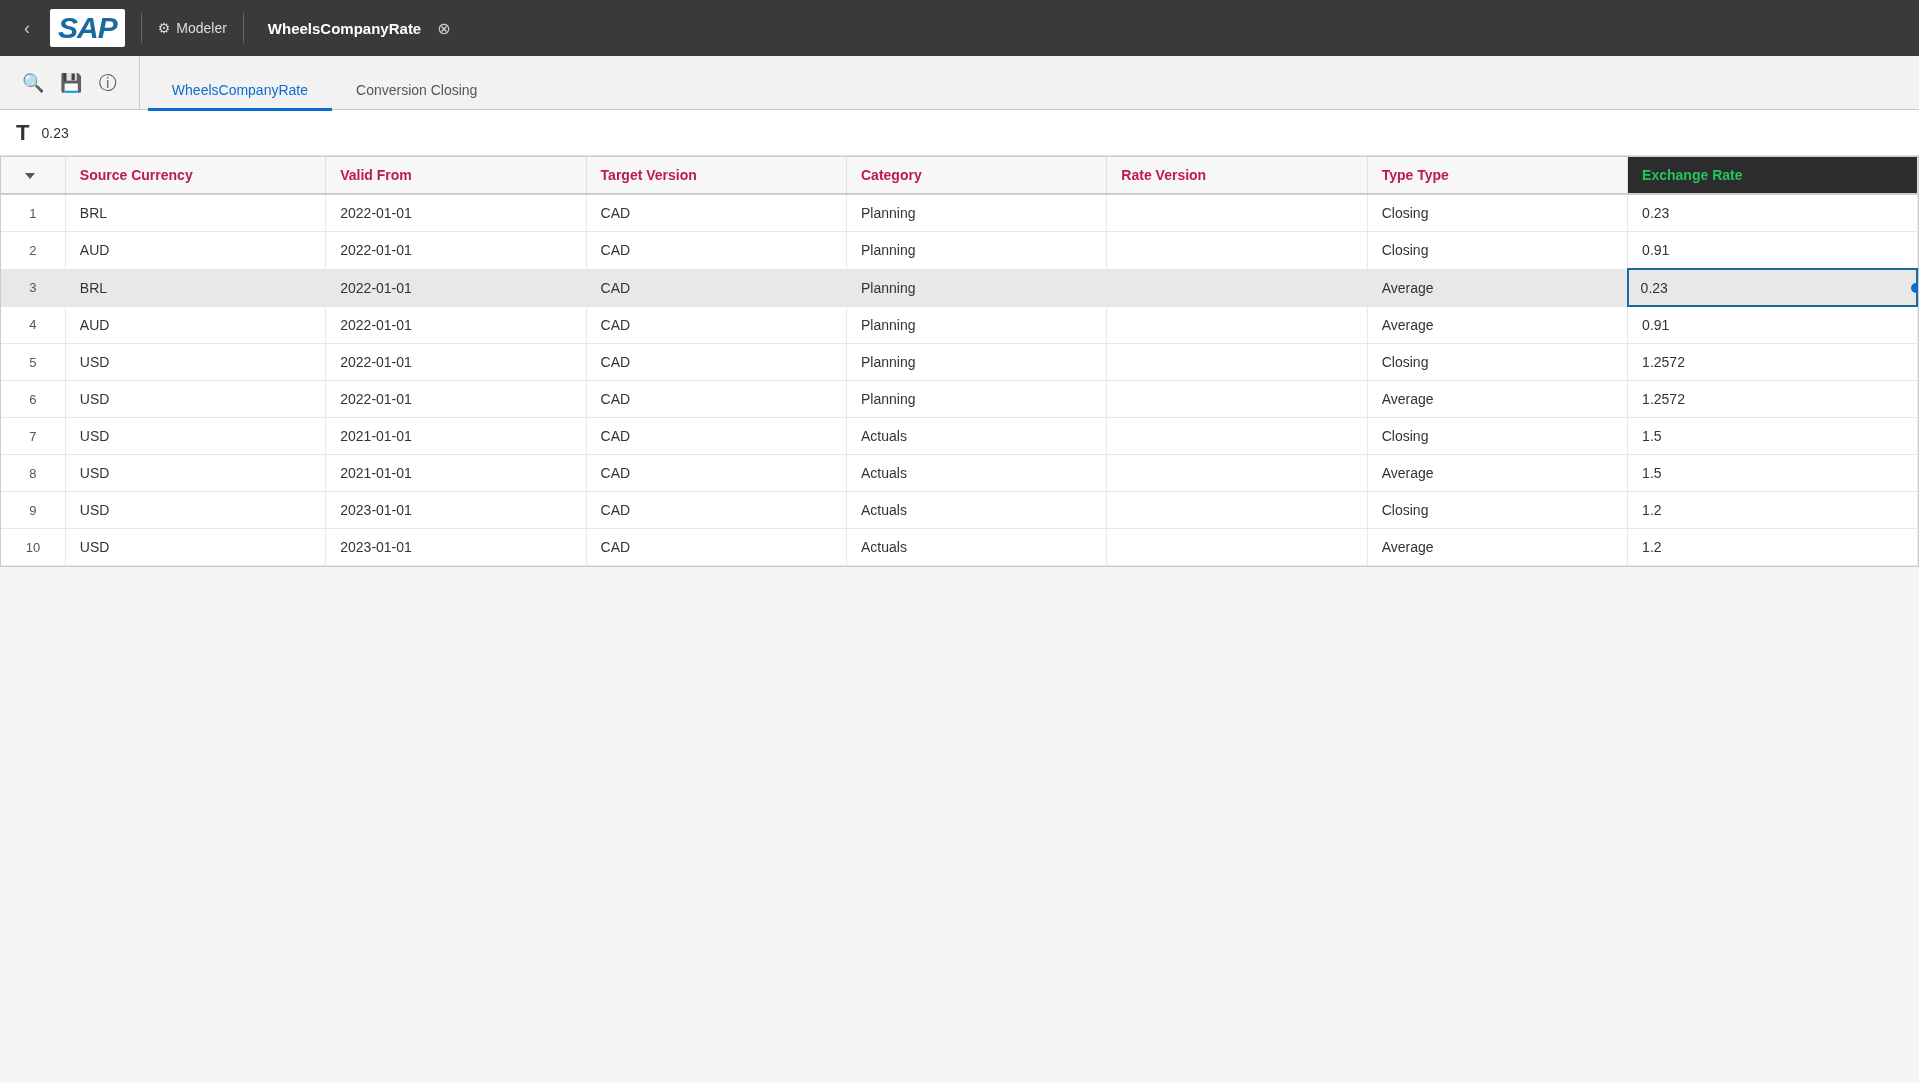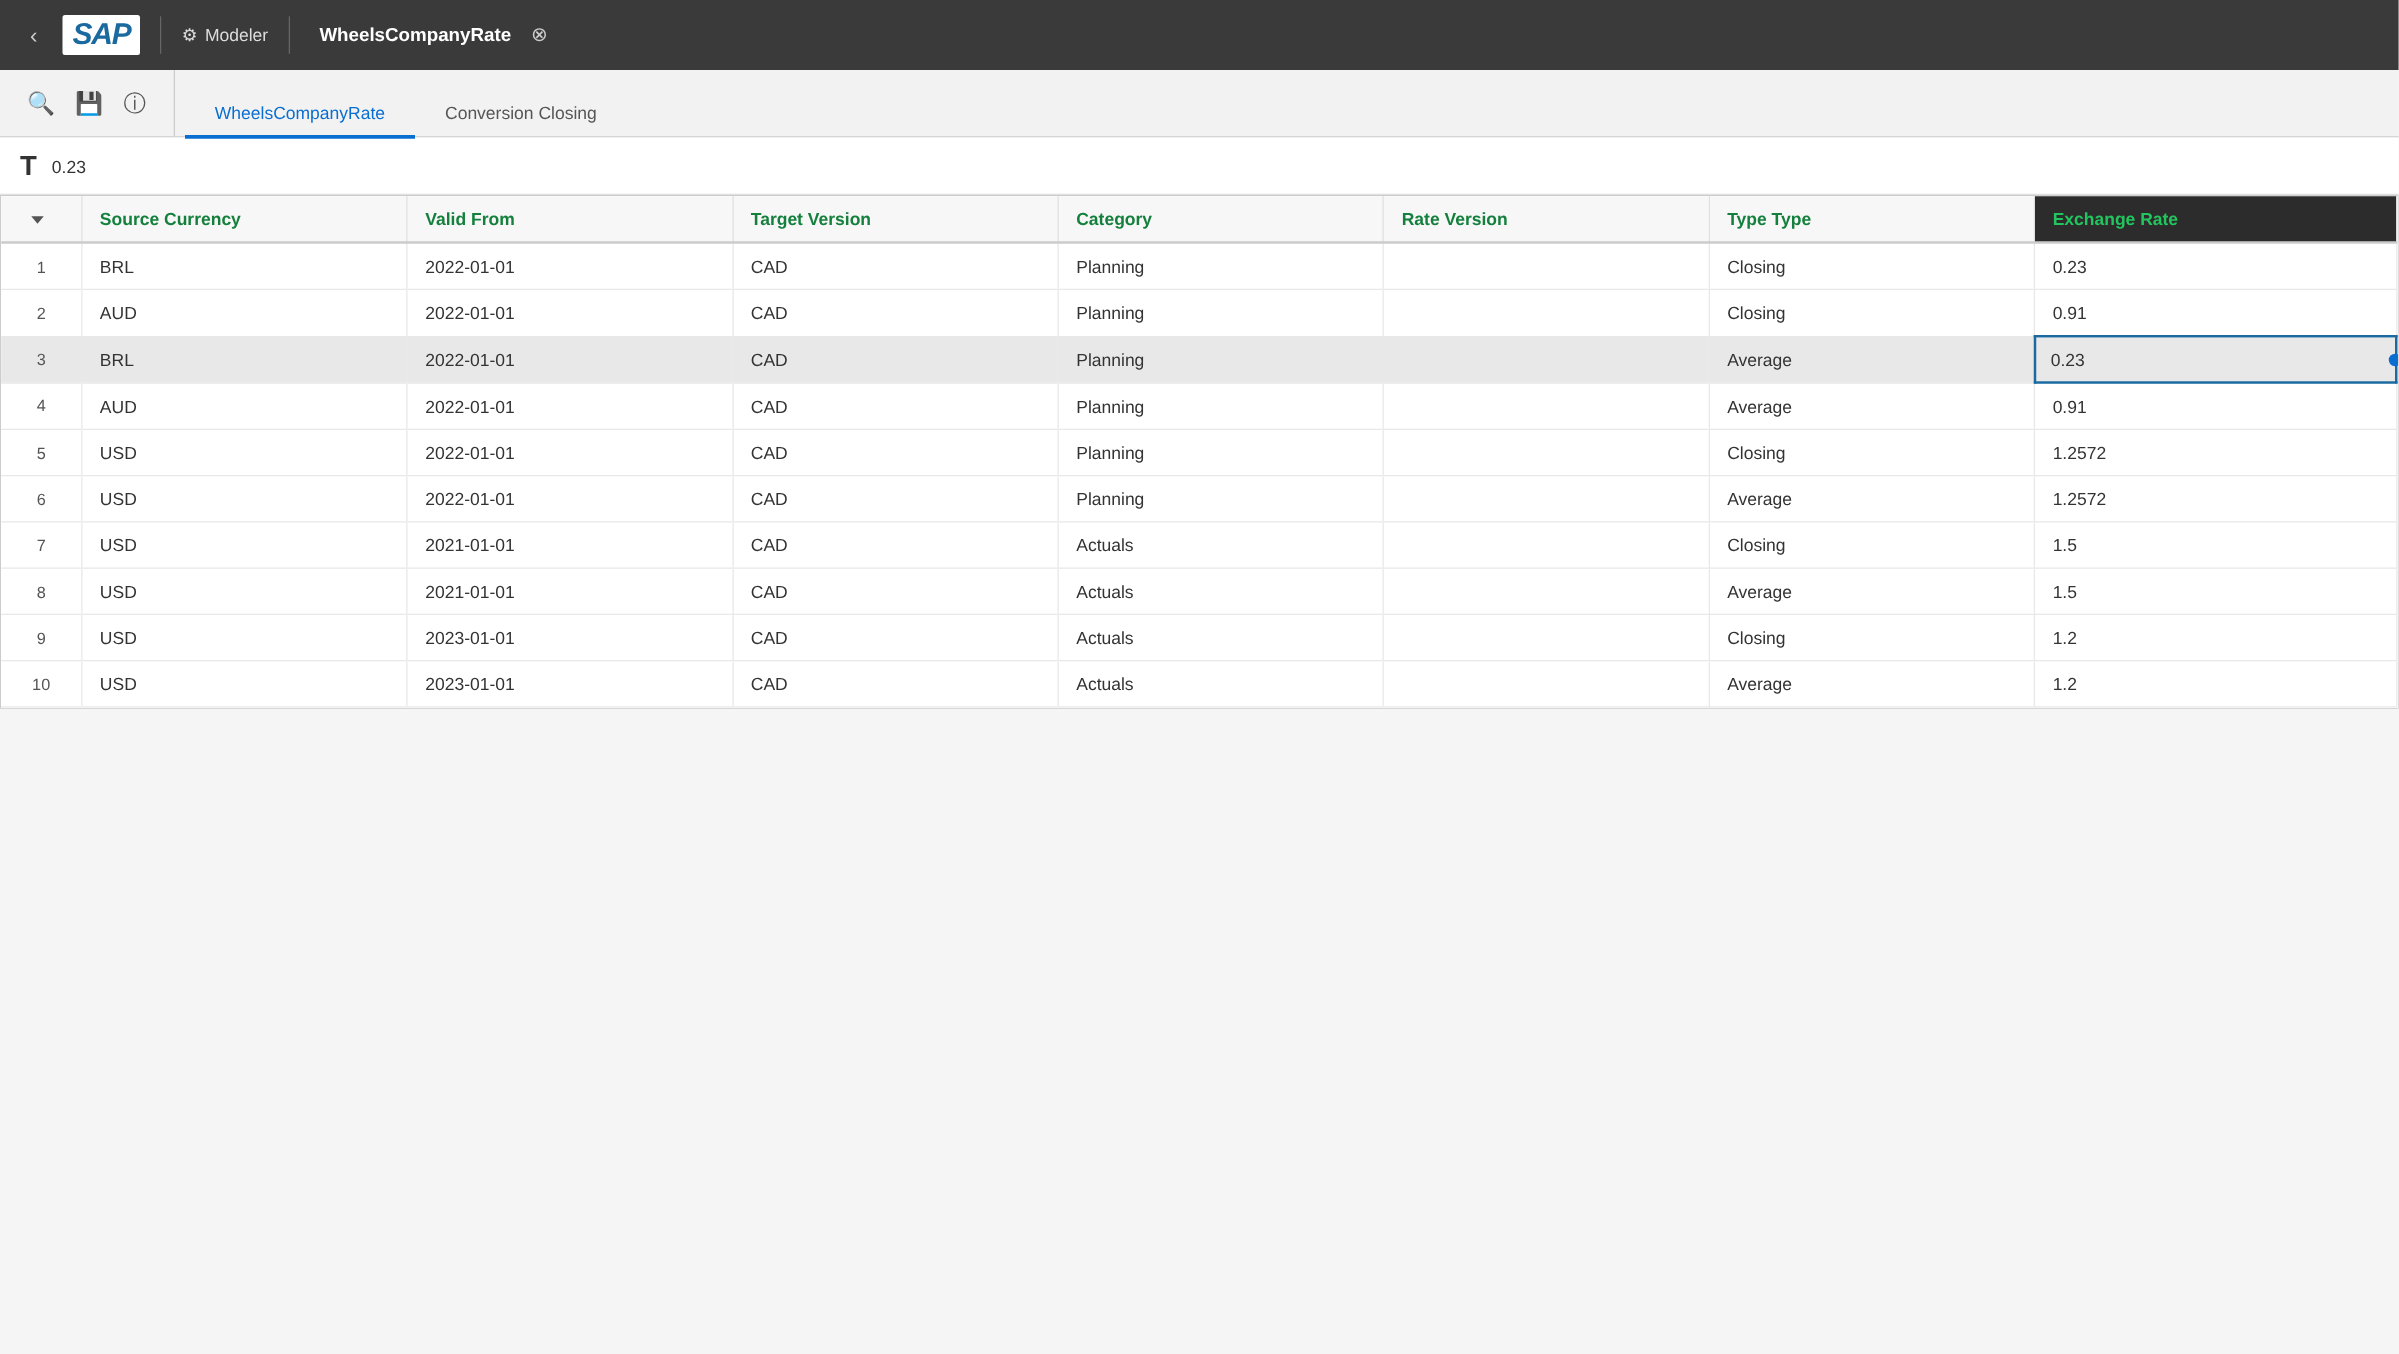--- a/index.html
+++ b/index.html
@@ -33,21 +33,21 @@
       color: #ccc;
       font-size: 18px;
       cursor: pointer;
       padding: 4px 8px;
     }
 
     .sap-logo {
       background: #fff;
       color: #1a6aa0;
       font-weight: 900;
-      font-size: 24px;
+      font-size: 30px;
       padding: 2px 8px;
       letter-spacing: -1px;
       font-style: italic;
       border-radius: 2px;
     }
 
     .divider-vertical {
       width: 1px;
       height: 30px;
       background: #666;
@@ -162,21 +162,21 @@
 
     thead tr {
       background: #f7f7f7;
       border-bottom: 2px solid #ccc;
     }
 
     thead th {
       padding: 10px 14px;
       text-align: left;
       font-weight: 600;
-      color: #15803d;
+      color: #be185d;
       border-right: 1px solid #e0e0e0;
       white-space: nowrap;
     }
 
     thead th:first-child {
       width: 40px;
       text-align: center;
     }
 
     thead th.highlighted {

